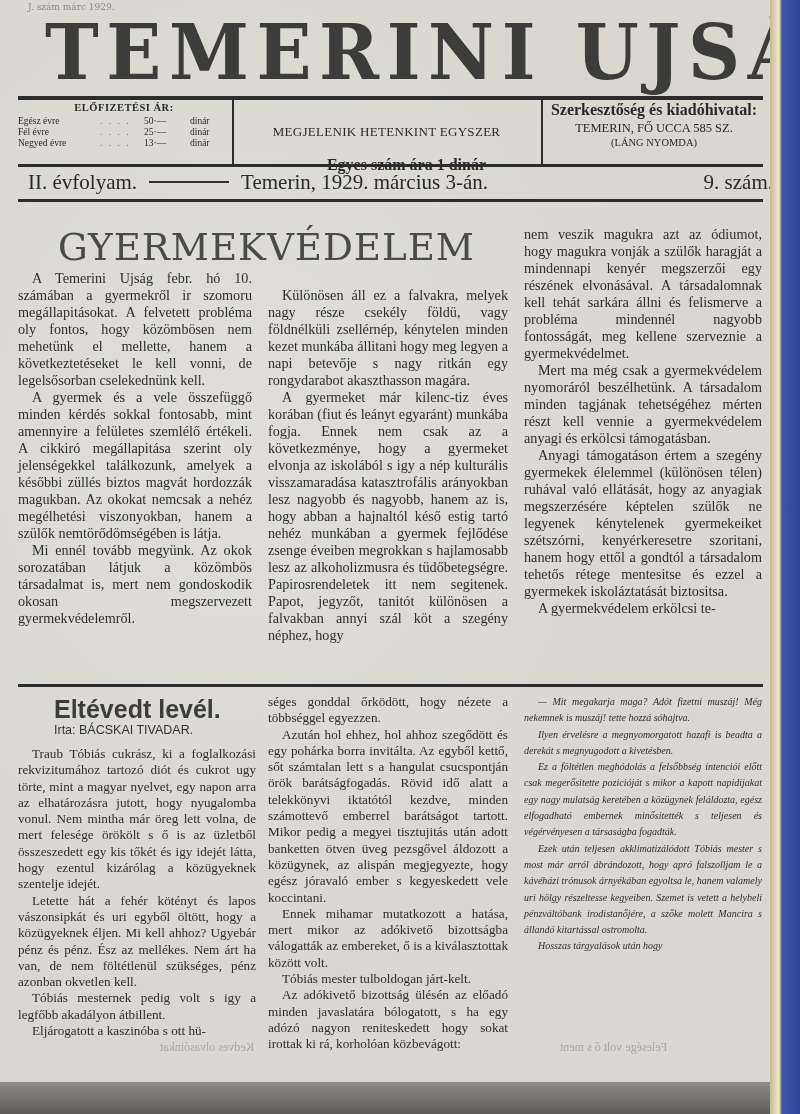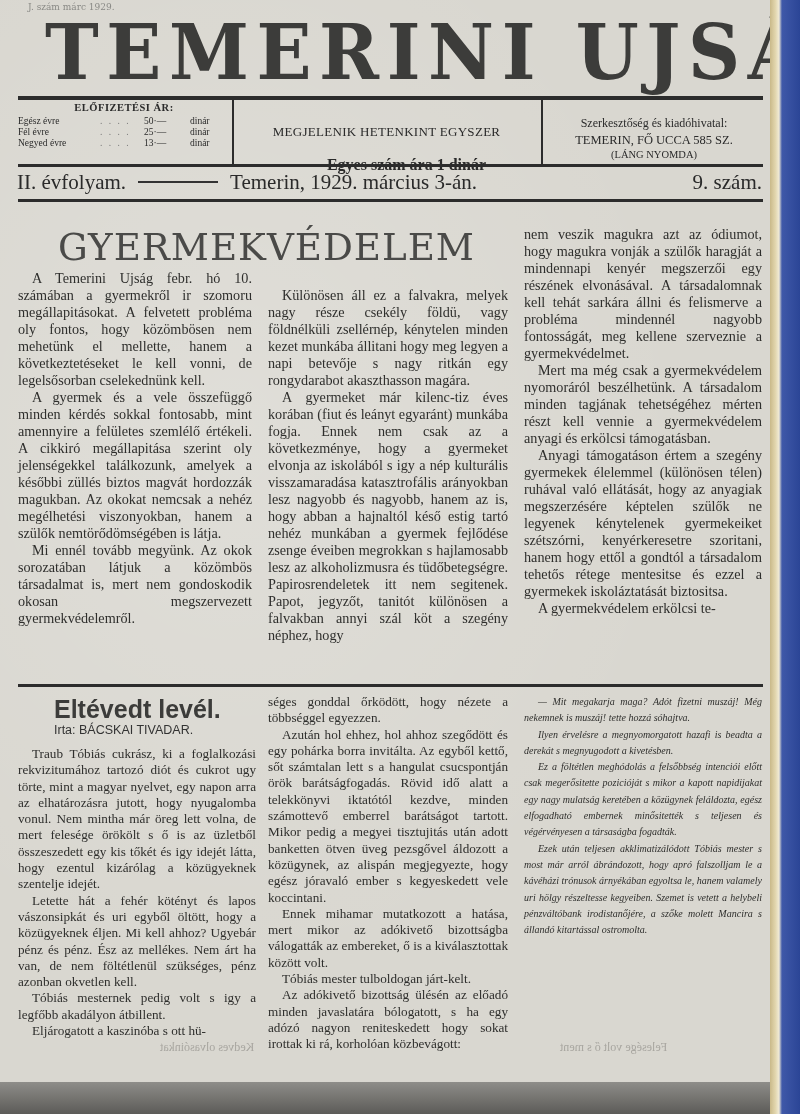--- a/index.html
+++ b/index.html
@@ -31,21 +31,21 @@
   .rule { position:absolute; background:#2c2c2c; }
   .info-box { position:absolute; top:98px; height:66px; font-family:"Liberation Serif", serif; }
   .sub-label { font-size:10.5px; font-weight:bold; text-align:center; letter-spacing:0.5px; }
   .sub-row { display:flex; font-size:9.5px; line-height:11px; }
   .sub-row .p { width:82px; }
   .sub-row .d { flex:1; color:#777; letter-spacing:2px; }
   .sub-row .a { width:40px; text-align:left; }
   .sub-row .u { width:40px; padding-left:6px; }
   .vline { position:absolute; width:1.5px; background:#2c2c2c; }
   .dateline {
-    position:absolute; left:17px; top:170px; width:745px; height:26px;
+    position:absolute; left:28px; top:170px; width:745px; height:26px;
     font-family:"Liberation Serif", serif; font-size:21px; display:flex; align-items:baseline;gap:8px;
   }
   .col-text {
     position:absolute; font-family:"Liberation Serif", serif; font-size:14.2px; line-height:17px;
     text-align:justify; color:#2e2e2c;
   }
   .col-text p { margin:0; text-indent:14px; }
   .col-text p.noindent { text-indent:0; }
   .headline {
     position:absolute; left:58px; top:225px; font-family:"DejaVu Serif", serif;
@@ -90,21 +90,21 @@
   </div>
   <div class="vline" style="left:232px; top:100px; height:64px;"></div>
 
   <div class="info-box" style="left:234px; width:305px; text-align:center;">
     <div style="font-size:13px; margin-top:26px; letter-spacing:0.3px;">MEGJELENIK HETENKINT EGYSZER</div>
     <div style="font-size:16px; font-weight:bold; margin-top:16px;padding-left:40px;">Egyes szám ára 1 dinár</div>
   </div>
   <div class="vline" style="left:541px; top:100px; height:64px;"></div>
 
   <div class="info-box" style="left:543px; width:222px; text-align:center;">
-    <div style="font-size:12px; font-weight:normal; margin-top:18px;">Szerkesztőség és kiadóhivatal:</div>
+    <div style="font-size:16px; font-weight:bold; margin-top:3px;">Szerkesztőség és kiadóhivatal:</div>
     <div style="font-size:12.5px; margin-top:2px;">TEMERIN, FŐ UCCA 585 SZ.</div>
     <div style="font-size:10.5px; margin-top:1px;">(LÁNG NYOMDA)</div>
   </div>
 
   <div class="rule" style="left:18px; top:164px; width:745px; height:3px;"></div>
 
   <div class="dateline">
     <span>II. évfolyam.</span>
     <span style="flex:0 0 80px; border-bottom:2px solid #333; margin:0 4px; transform:translateY(-6px);"></span>
     <span>Temerin, 1929. március 3-án.</span>
@@ -152,20 +152,21 @@
     <p>Ennek mihamar mutatkozott a hatása, mert mikor az adókivető bizottságba válogatták az embereket, ő is a kiválasztottak között volt.</p>
     <p>Tóbiás mester tulboldogan járt-kelt.</p>
     <p>Az adókivető bizottság ülésén az előadó minden javaslatára bólogatott, s ha egy adózó nagyon reniteskedett hogy sokat irottak ki rá, korholóan közbevágott:</p>
   </div>
 
   <div class="col-text" style="left:524px; top:694px; width:238px; font-size:10px; line-height:16.3px;font-style:italic;">
     <p>— Mit megakarja maga? Adót fizetni muszáj! Még nekemnek is muszáj! tette hozzá sóhajtva.</p>
     <p>Ilyen érvelésre a megnyomorgatott hazafi is beadta a derekát s megnyugodott a kivetésben.</p>
     <p>Ez a föltétlen meghódolás a felsőbbség intenciói előtt csak megerősitette pozicióját s mikor a kapott napidijakat egy nagy mulatság keretében a közügynek feláldozta, egész elfogadható embernek minősitették s teljesen és végérvényesen a társaságba fogadták.</p>
     <p>Ezek után teljesen akklimatizálódott Tóbiás mester s most már arról ábrándozott, hogy apró falszolljam le a kávéházi trónusok árnyékában egyoltsa le, hanem valamely uri hölgy részeltesse kegyeiben. Szemet is vetett a helybeli pénzváltóbank irodistanőjére, a szőke molett Mancira s állandó kitartással ostromolta.</p>
+    <p>Hosszas tárgyalások után hogy</p>
   </div>
 
   <div class="mirror" style="left:160px; top:1040px;">Kedves olvasóinkat</div>
   <div class="mirror" style="left:560px; top:1040px;">Felesége volt ő s ment</div>
 </div>
 
 <div class="bottom-shadow"></div>
 <div class="binding"></div>
 
 </body></html>

